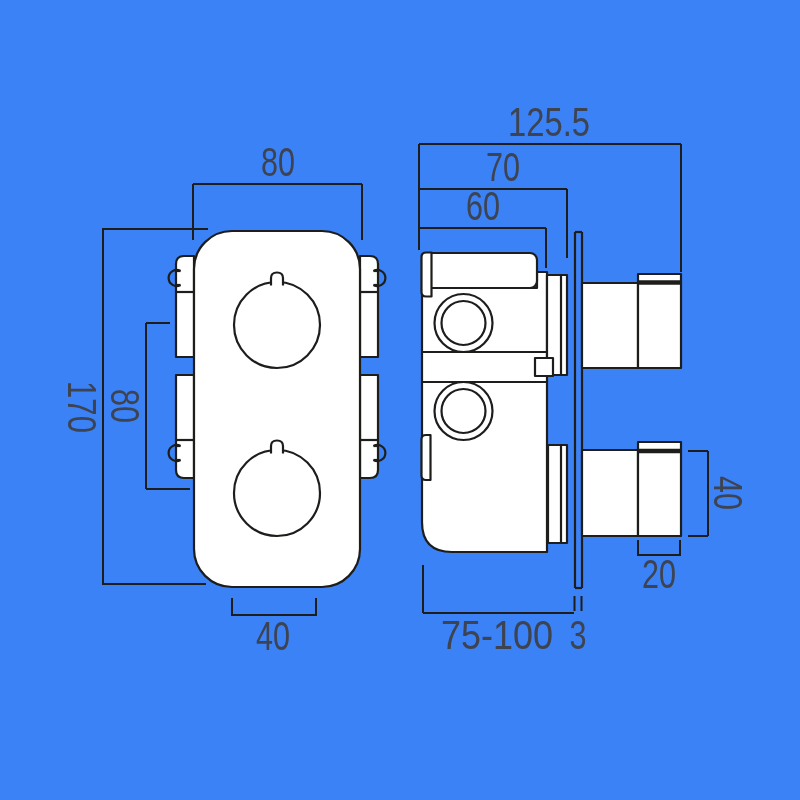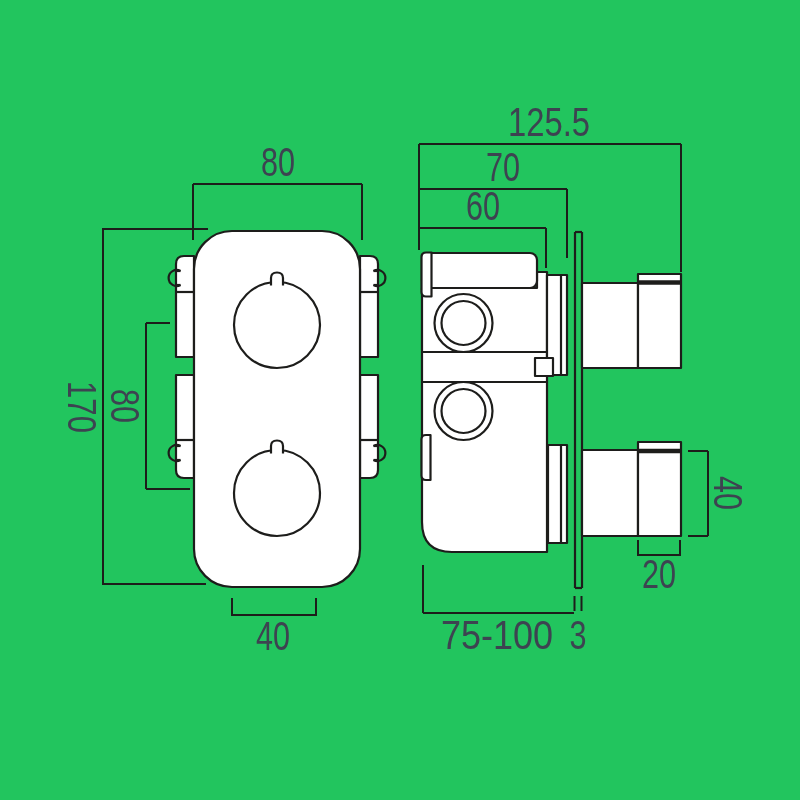--- a/index.html
+++ b/index.html
@@ -1,16 +1,16 @@
 <!DOCTYPE html>
 <html><head>
 <meta charset="utf-8">
 <style>
   html,body{margin:0;padding:0;background:#ffffff;}
-  .stage{width:800px;height:800px;background:#22c55e;position:relative;font-family:"Liberation Sans",sans-serif;}
+  .stage{width:800px;height:800px;background:#3b82f6;position:relative;font-family:"Liberation Sans",sans-serif;}
   svg{display:block;}
   .ol{stroke:#1d1d1b;stroke-width:2.2;fill:none;stroke-linecap:butt;stroke-linejoin:round;}
   .olf{stroke:#1d1d1b;stroke-width:2.2;fill:#ffffff;stroke-linejoin:round;}
   .dim{stroke:#1d1d1b;stroke-width:2;fill:none;stroke-linecap:butt;}
   .band{stroke:#1d1d1b;stroke-width:4.6;fill:none;}
   .dtxt{font-family:"Liberation Sans",sans-serif;font-size:40px;fill:#3d4351;}
 </style>
 </head>
 <body>
 

